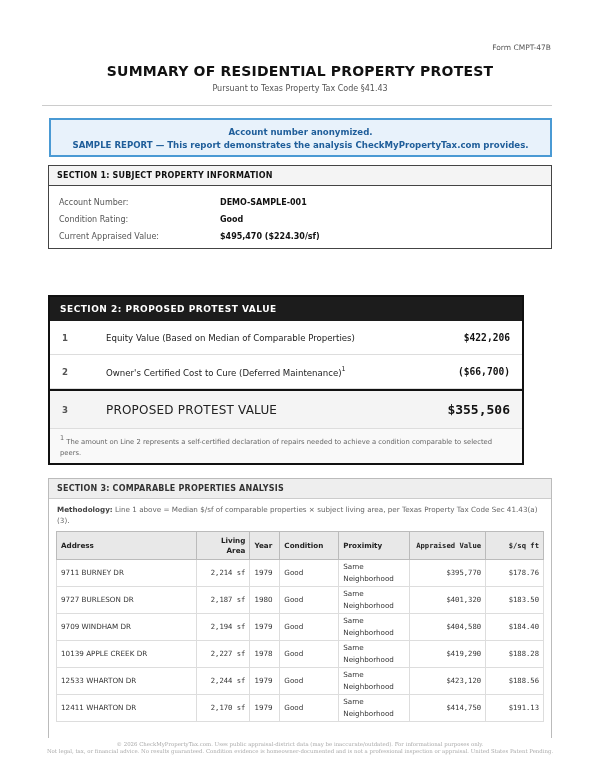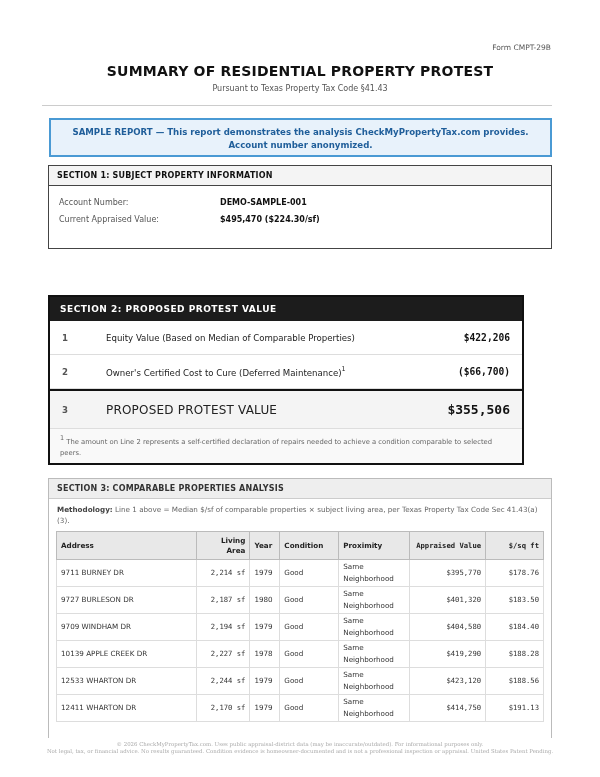--- a/index.html
+++ b/index.html
@@ -41,36 +41,40 @@
   th.r, td.r { text-align: right; }
   th.mono, td.mono { font-family: "DejaVu Sans Mono", monospace; }
   td { height: 27px; border: 1px solid #ddd; padding: 0 4px; color: #333; line-height: 10px; }
   td.prox { line-height: 12px; }
 
   .footer { position: absolute; top: 741px; left: 0; width: 600px; text-align: center; font-family: "DejaVu Serif", serif; font-size: 5.4px; color: #aaa; line-height: 7px; padding: 0 40px; }
 </style>
 </head>
 <body>
 
-<div class="form-id">Form CMPT-29B</div>
+<div class="form-id">Form CMPT-47B</div>
 <div class="title">SUMMARY OF RESIDENTIAL PROPERTY PROTEST</div>
 <div class="subtitle">Pursuant to Texas Property Tax Code §41.43</div>
 <div class="hr"></div>
 
 <div class="notice">
+  <div>Account number anonymized.</div>
   <div>SAMPLE REPORT — This report demonstrates the analysis CheckMyPropertyTax.com provides.</div>
-  <div>Account number anonymized.</div>
 </div>
 
 <div class="sec1">
   <div class="hdr">SECTION 1: SUBJECT PROPERTY INFORMATION</div>
   <div class="rows">
     <div class="row">
       <span class="lbl">Account Number:</span>
       <span class="val">DEMO-SAMPLE-001</span>
+    </div>
+    <div class="row">
+      <span class="lbl">Condition Rating:</span>
+      <span class="val">Good</span>
     </div>
     <div class="row">
       <span class="lbl">Current Appraised Value:</span>
       <span class="val">$495,470 ($224.30/sf)</span>
     </div>
   </div>
 </div>
 
 <div class="sec2">
   <div class="hdr">SECTION 2: PROPOSED PROTEST VALUE</div>

